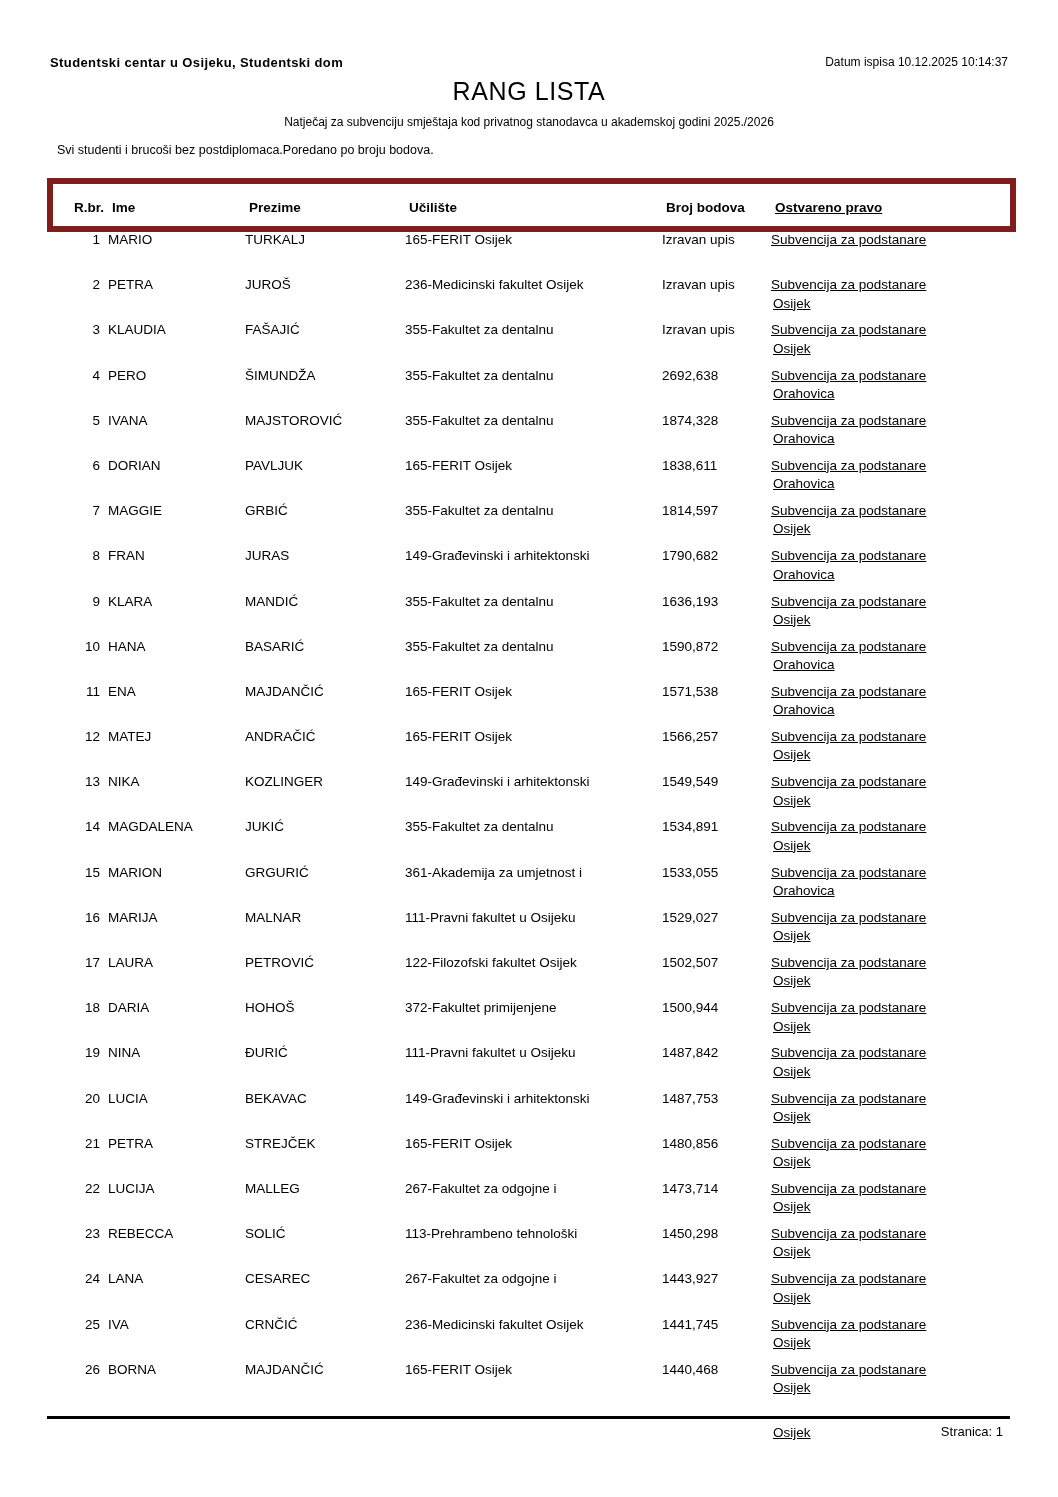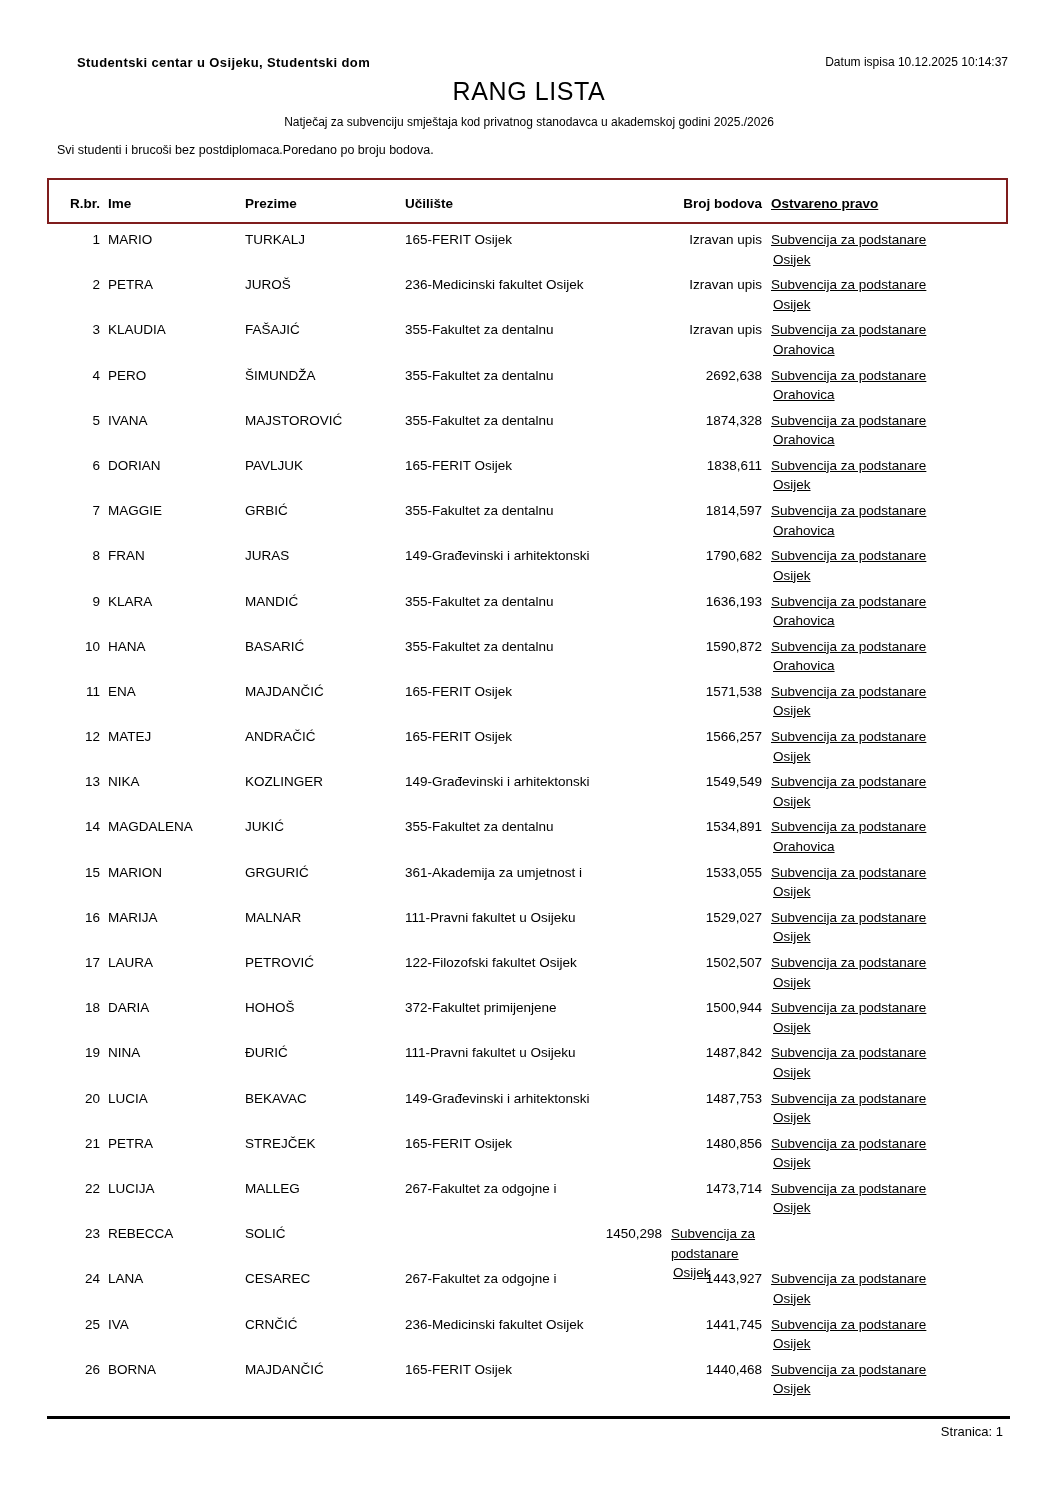--- a/index.html
+++ b/index.html
@@ -11,42 +11,41 @@
     color: #000000;
     font-family: "Liberation Sans", sans-serif;
     overflow: hidden;
   }
   .topbar {
     position: absolute;
     top: 55px; left: 50px; right: 50px;
     display: flex;
     justify-content: space-between;
     align-items: flex-start;
-    margin-left: 27px;
   }
   .org   { font-size: 13px; font-weight: bold; letter-spacing: 0.4px; }
   .date  { font-size: 12px; }
   .title {
     position: absolute; top: 77px; left: 0; right: 0;
     text-align: center;
     font-size: 25px; font-weight: normal; letter-spacing: 0.6px;
   }
   .subtitle {
     position: absolute; top: 115px; left: 0; right: 0;
     text-align: center;
     font-size: 12px;
   }
   .note {
     position: absolute; top: 143px; left: 57px;
     font-size: 12.5px;
   }
   .thead-box {
     position: absolute; top: 178px; left: 47px;
     width: 957px; height: 42px;
-    border: 2px solid #7f1d1d;
+    border: 6px solid #7f1d1d;
   }
   .hgrid {
     display: grid;
     grid-template-columns: 51px 137px 160px 265px 100px 1fr;
     padding-top: 16px;
     font-size: 13.5px;
     font-weight: bold;
   }
   .tbody {
     position: absolute; top: 230px; left: 47px; width: 961px;
@@ -54,23 +53,23 @@
   .trow {
     display: grid;
     grid-template-columns: 53px 137px 160px 265px 100px 1fr;
     height: 45.2px;
     font-size: 13.5px;
     line-height: 19.5px;
     align-content: start;
   }
   .c-rbr    { text-align: right; }
   .c-ime, .c-prezime, .c-ucil { padding-left: 8px; white-space: nowrap; }
-  .c-bodovi { text-align: right; white-space: nowrap; }
+  .c-bodovi { white-space: nowrap; }
   .c-pravo  { padding-left: 9px; text-decoration: underline; }
-  .c-pravo .l2 { padding-left: 2px; }
+  .c-pravo .l2 { padding-left: 2px; margin-top: 44px; }
   .footer-line {
     position: absolute; top: 1416px; left: 47px;
     width: 963px; height: 2.5px;
     background: #000;
   }
   .page-num {
     position: absolute; top: 1424px; right: 55px;
     font-size: 13px;
   }
 </style>
@@ -361,20 +360,21 @@
       <div class="c-pravo">
         <div class="l1">Subvencija za podstanare</div>
         <div class="l2">Osijek</div>
       </div>
     </div>
 
     <div class="trow">
       <div class="c-rbr">23</div>
       <div class="c-ime">REBECCA</div>
       <div class="c-prezime">SOLIĆ</div>
+      <div class="c-ucil">113-Prehrambeno tehnološki</div>
       <div class="c-bodovi">1450,298</div>
       <div class="c-pravo">
         <div class="l1">Subvencija za podstanare</div>
         <div class="l2">Osijek</div>
       </div>
     </div>
 
     <div class="trow">
       <div class="c-rbr">24</div>
       <div class="c-ime">LANA</div>

